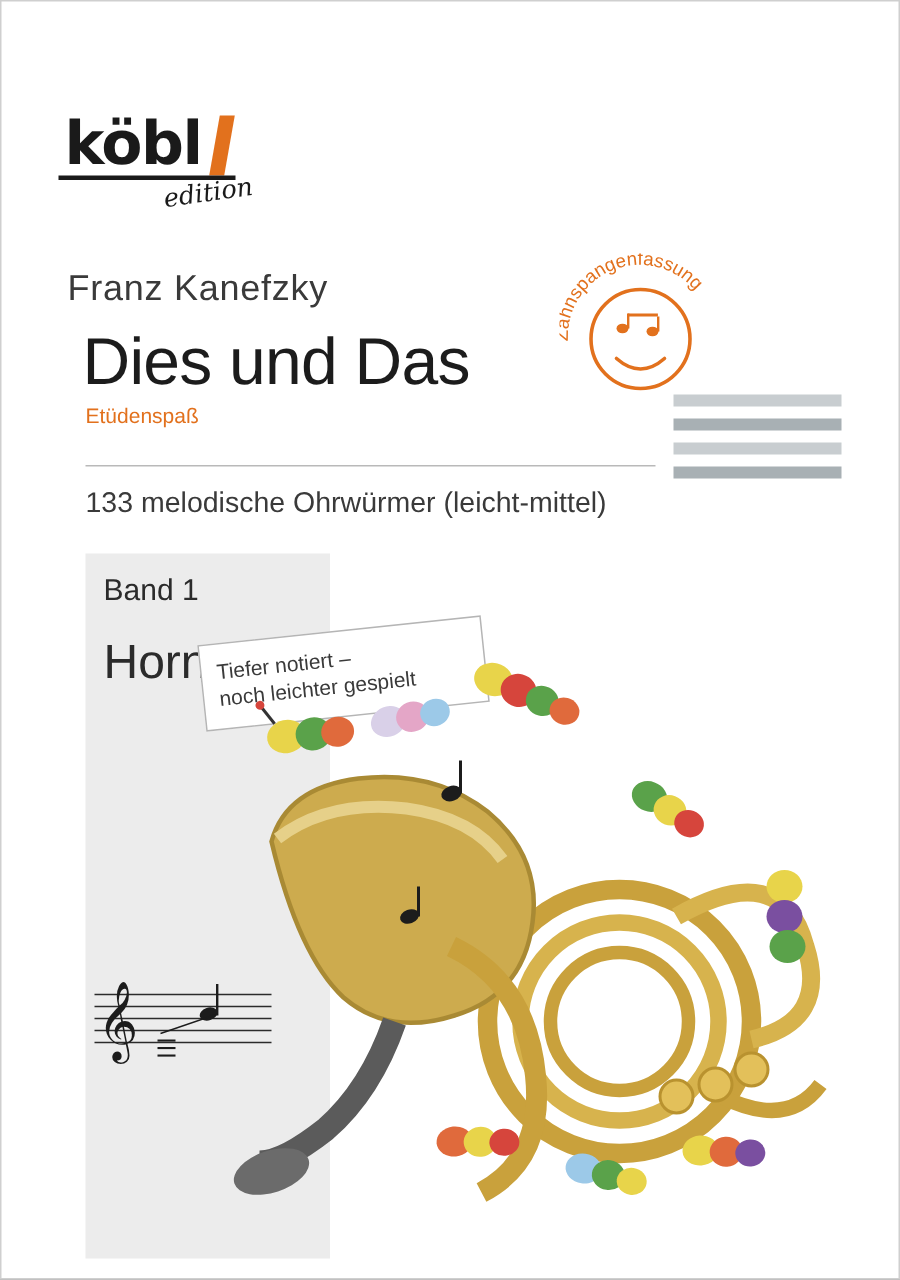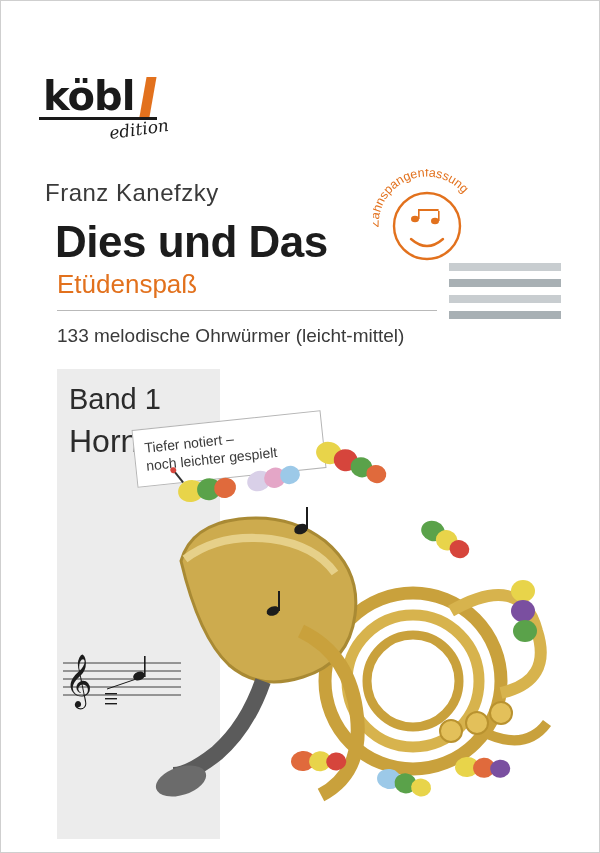--- a/index.html
+++ b/index.html
@@ -74,29 +74,29 @@
     top: 178px;
     font-size: 24px;
     color: #3a3a3a;
     letter-spacing: 0.5px;
   }
   .title {
     position: absolute;
     left: 54px;
     top: 216px;
     font-size: 44px;
-    font-weight: bold;
+    font-weight: normal;
     color: #1c1c1c;
     letter-spacing: -0.5px;
   }
   .subtitle {
     position: absolute;
     left: 56px;
     top: 268px;
-    font-size: 26px;
+    font-size: 14px;
     color: #e2711d;
   }
   .rule {
     position: absolute;
     left: 56px;
     top: 309px;
     width: 380px;
     height: 1px;
     background: #b9b9b9;
   }
@@ -114,21 +114,21 @@
     left: 56px;
     top: 368px;
     width: 163px;
     height: 470px;
     background: #ececec;
   }
   .panel-band {
     position: absolute;
     left: 68px;
     top: 382px;
-    font-size: 29px;
+    font-size: 20px;
     color: #2b2b2b;
   }
   .panel-inst {
     position: absolute;
     left: 68px;
     top: 422px;
     font-size: 32px;
     color: #2b2b2b;
   }
 

